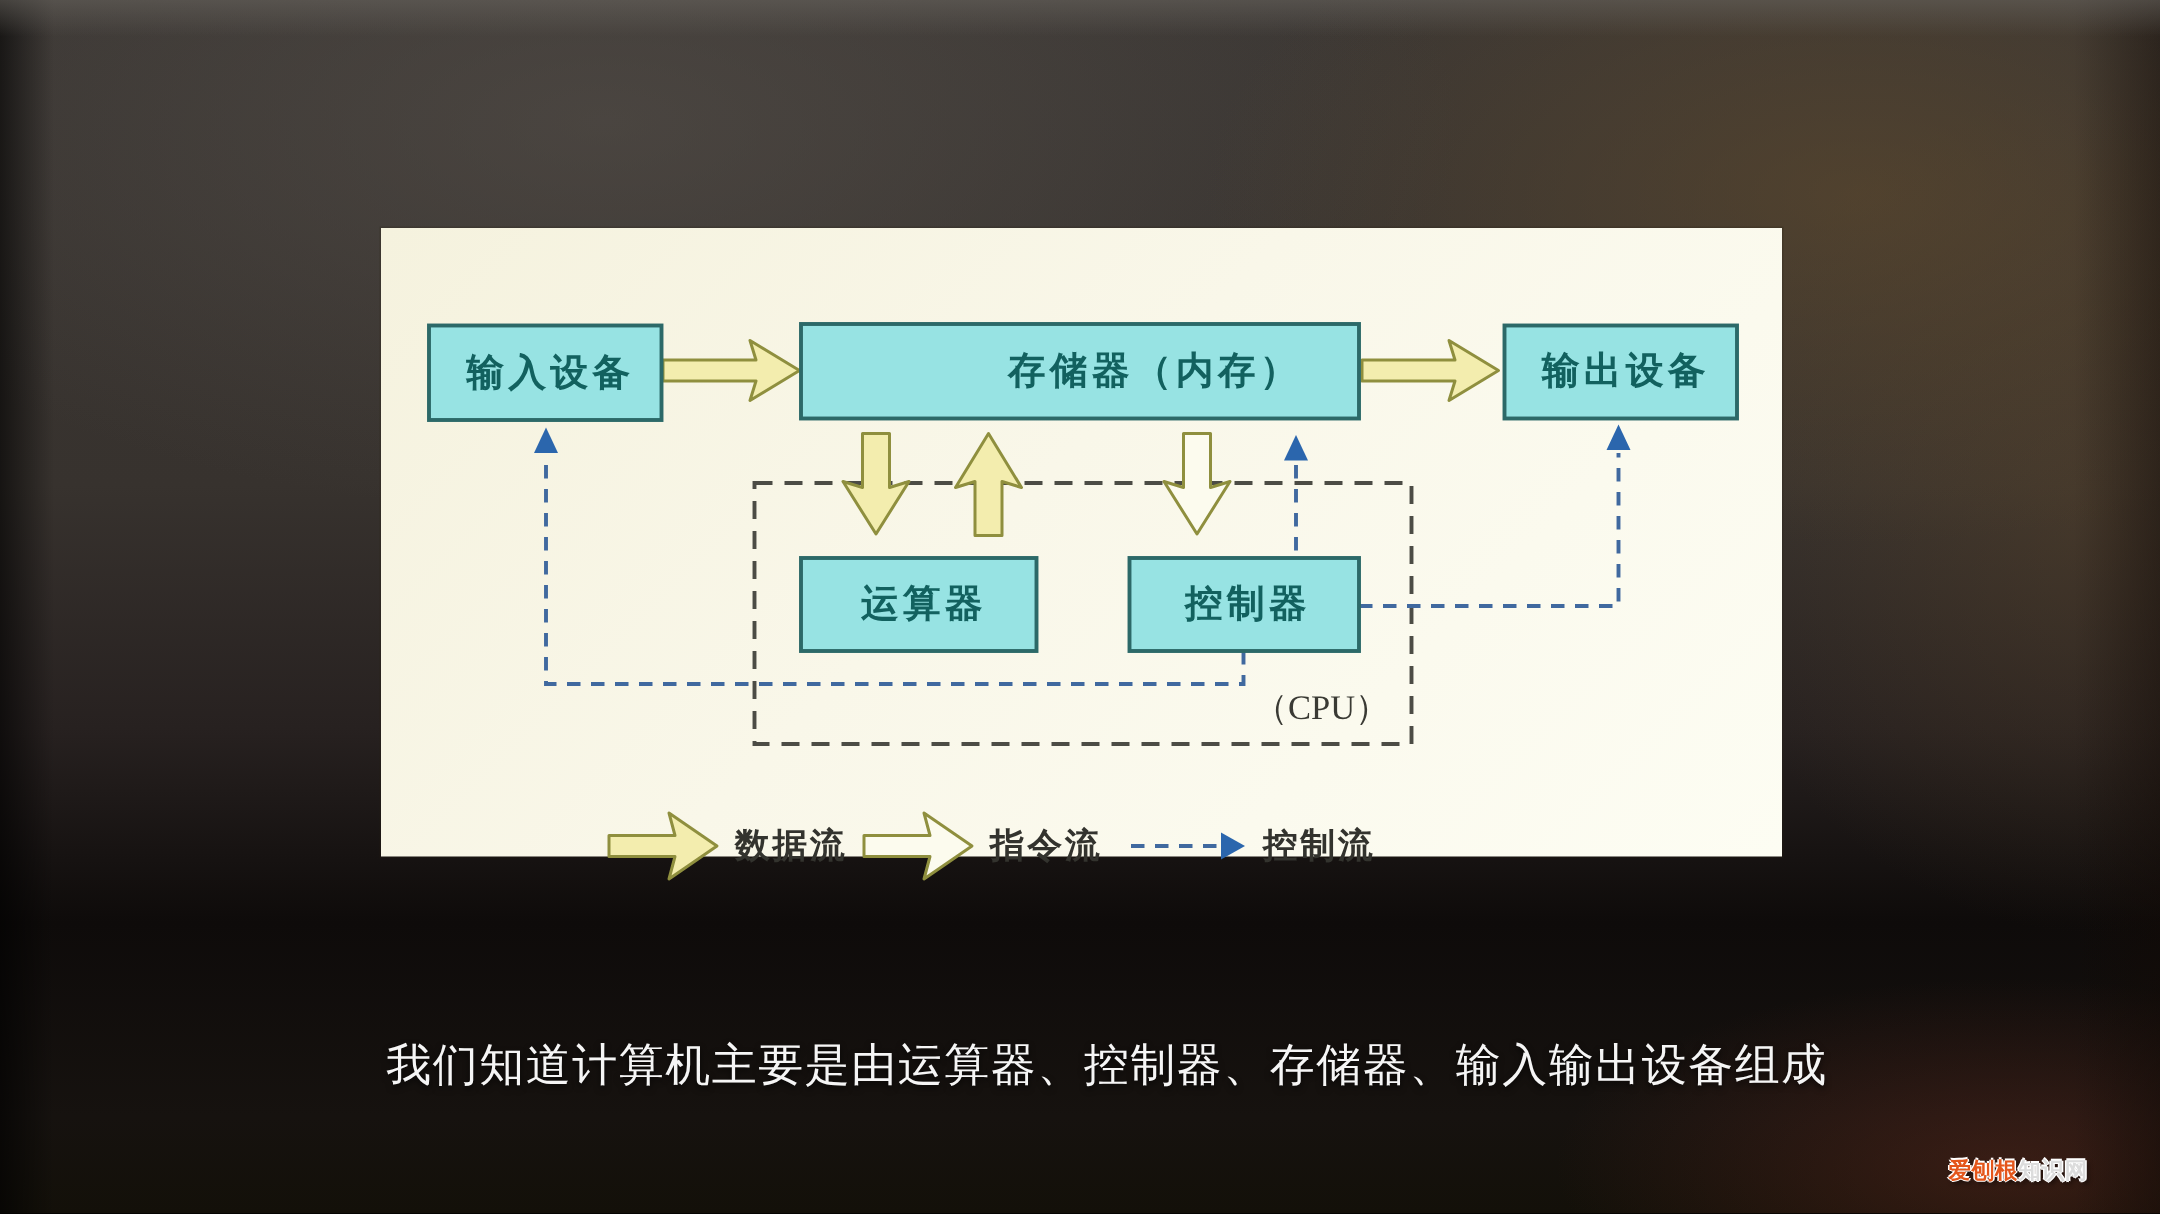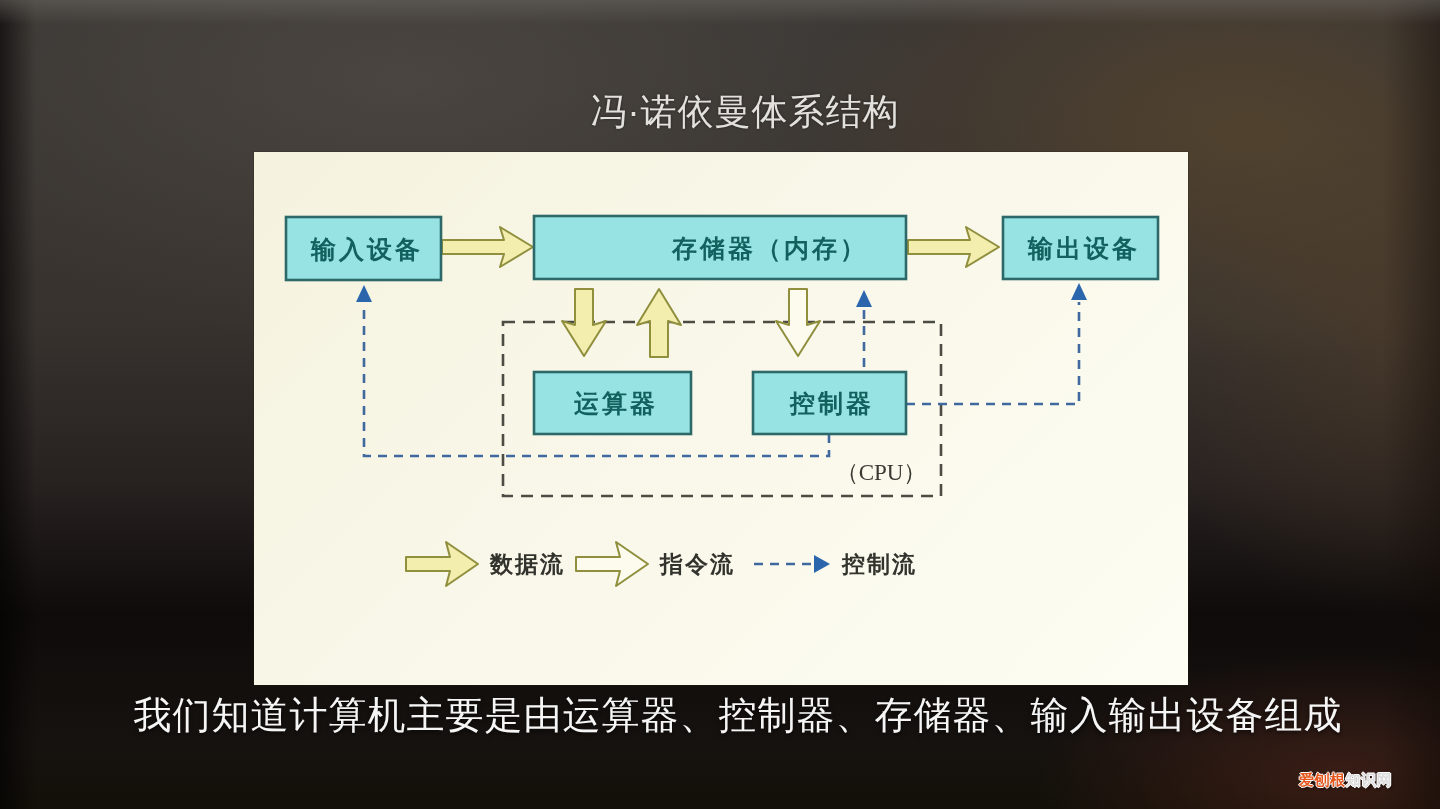--- a/index.html
+++ b/index.html
@@ -15,21 +15,21 @@
       radial-gradient(55% 45% at 28% 10%, rgba(90,84,78,0.50), rgba(0,0,0,0) 72%),
       radial-gradient(30% 22% at 93% 96%, rgba(116,48,34,0.38), rgba(0,0,0,0) 70%),
       linear-gradient(to bottom, #3b3734 0%, #37322e 40%, #272120 60%, #0e0b0a 76%, #16120f 92%, #131009 100%);
   }
   .title{
     position:absolute;top:88px;left:0;right:0;padding-left:50px;
     text-align:center;font-size:36px;letter-spacing:1px;color:#e3e1dd;
     text-shadow:0 0 3px rgba(0,0,0,0.45);
   }
   .panel{
-    position:absolute;left:254px;top:152px;width:934px;height:533px;
+    position:absolute;left:254px;top:152px;width:934px;height:419px;
     background:linear-gradient(135deg,#f5f2de 0%,#f9f7e9 45%,#fdfdf3 100%);
     box-shadow:0 0 0 1px rgba(40,30,20,0.25);
   }
   .panel svg{display:block;}
   .box{fill:#97e3e3;stroke:#2c6968;stroke-width:2.6;}
   .box-label{
     font-family:"Liberation Serif","DejaVu Serif",serif;font-weight:bold;
     font-size:25px;fill:#12615f;letter-spacing:3px;
   }
   .arr{stroke:#8f8f3e;stroke-width:2;stroke-linejoin:round;}
@@ -38,21 +38,21 @@
   .cpu-border{fill:none;stroke:#4c4c45;stroke-width:2.6;stroke-dasharray:12 8;}
   .ctl{fill:none;stroke:#40699f;stroke-width:2.6;stroke-dasharray:9 7;}
   .ctl-head{fill:#2b66ad;stroke:none;}
   .cpu-label{font-family:"Liberation Serif","DejaVu Serif",serif;font-size:23px;fill:#3a3a34;}
   .legend-label{
     font-family:"Liberation Serif","DejaVu Serif",serif;font-weight:bold;
     font-size:23px;fill:#33332e;letter-spacing:2px;
   }
   .caption{
     position:absolute;top:690px;left:0;right:0;text-align:center;
-    font-size:38px;font-weight:500;letter-spacing:1px;color:#f5f5f5;
+    font-size:30px;font-weight:500;letter-spacing:1px;color:#f5f5f5;
     text-shadow:0 2px 4px rgba(0,0,0,0.65);
     margin-left:36px;
   }
   .watermark{
     position:absolute;left:1299px;top:771px;font-size:15px;font-weight:bold;
     letter-spacing:0.5px;white-space:nowrap;
   }
   .wm-a{
     color:#e4561b;
     text-shadow:-1px 0 0 #fff,1px 0 0 #fff,0 -1px 0 #fff,0 1px 0 #fff,2px 2px 3px rgba(0,0,0,0.55);
@@ -60,21 +60,20 @@
   .wm-b{
     color:#dcdcdc;
     text-shadow:-1px 0 0 #fff,1px 0 0 #fff,0 -1px 0 #fff,0 1px 0 #fff,2px 2px 3px rgba(0,0,0,0.55);
   }
 </style>
 </head>
 <body>
 
 <div class="stage">
 
-  <div class="title">冯·诺依曼体系结构</div>
 
   <div class="panel">
     <svg width="934" height="501" viewBox="0 0 934 501">
 
       <rect class="cpu-border" x="249" y="170" width="438" height="174"></rect>
 
       <path class="ctl" d="M575,282 L575,304 L110,304 L110,152"></path>
       <polygon class="ctl-head" points="110,133 102,150 118,150"></polygon>
 
       <path class="ctl" d="M652,252 L825,252 L825,150"></path>

